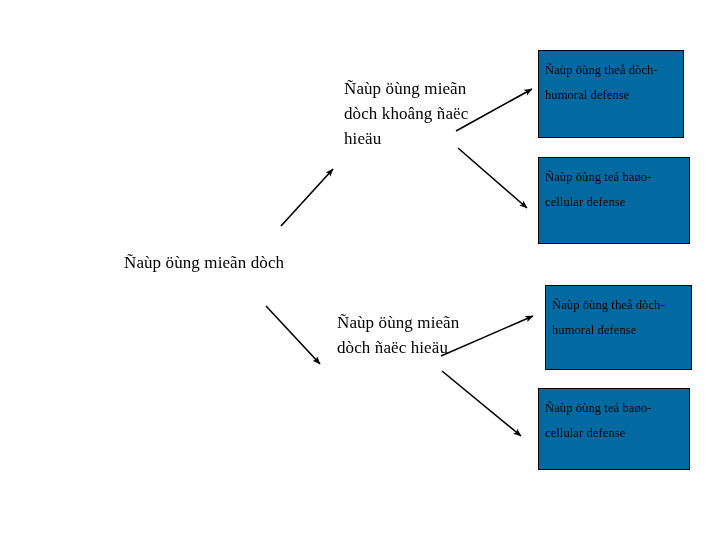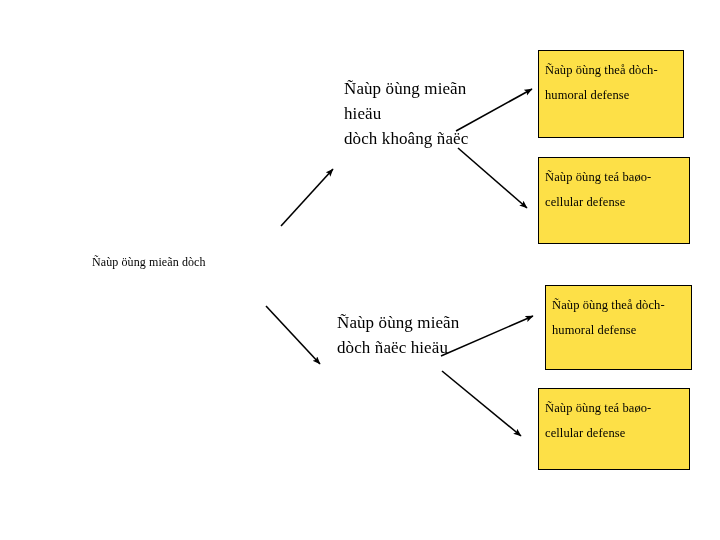--- a/index.html
+++ b/index.html
@@ -20,21 +20,21 @@
     position: absolute;
     left: 0;
     top: 0;
     width: 720px;
     height: 540px;
     pointer-events: none;
   }
   .node-box {
     position: absolute;
     border: 1px solid #000000;
-    background: #fde047;
+    background: #0369a1;
     box-sizing: border-box;
     padding: 7px 0 0 6px;
   }
   .node-box .line {
     display: block;
     font-size: 12.5px;
     line-height: 25px;
     white-space: nowrap;
     letter-spacing: 0.1px;
   }
@@ -43,21 +43,22 @@
     background: transparent;
   }
   .free-label .line {
     display: block;
     font-size: 17px;
     line-height: 25px;
     white-space: nowrap;
     letter-spacing: 0.1px;
   }
   .root-label .line {
-    font-size: 12px;
+    font-size: 17px;
+    margin-left: 32px;
   }
 </style>
 </head>
 <body>
 
 <div id="canvas">
 
   <svg id="arrow-layer" viewBox="0 0 720 540" width="720" height="540">
     <defs>
       <marker id="arrowhead" markerWidth="9" markerHeight="9" refX="7.5" refY="3.2" orient="auto" markerUnits="userSpaceOnUse">
@@ -77,22 +78,22 @@
 
     <line x1="442" y1="371" x2="521" y2="436" stroke="#000000" stroke-width="1.6" marker-end="url(#arrowhead)"></line>
   </svg>
 
   <div class="free-label root-label" style="left:92px; top:250px;">
     <span class="line">Ñaùp öùng mieãn dòch</span>
   </div>
 
   <div class="free-label" style="left:344px; top:76px;">
     <span class="line">Ñaùp öùng mieãn</span>
+    <span class="line">dòch khoâng ñaëc</span>
     <span class="line">hieäu</span>
-    <span class="line">dòch khoâng ñaëc</span>
   </div>
 
   <div class="free-label" style="left:337px; top:310px;">
     <span class="line">Ñaùp öùng mieãn</span>
     <span class="line">dòch ñaëc hieäu</span>
   </div>
 
   <div class="node-box" style="left:538px; top:50px; width:146px; height:88px;">
     <span class="line">Ñaùp öùng theå dòch-</span>
     <span class="line">humoral defense</span>

